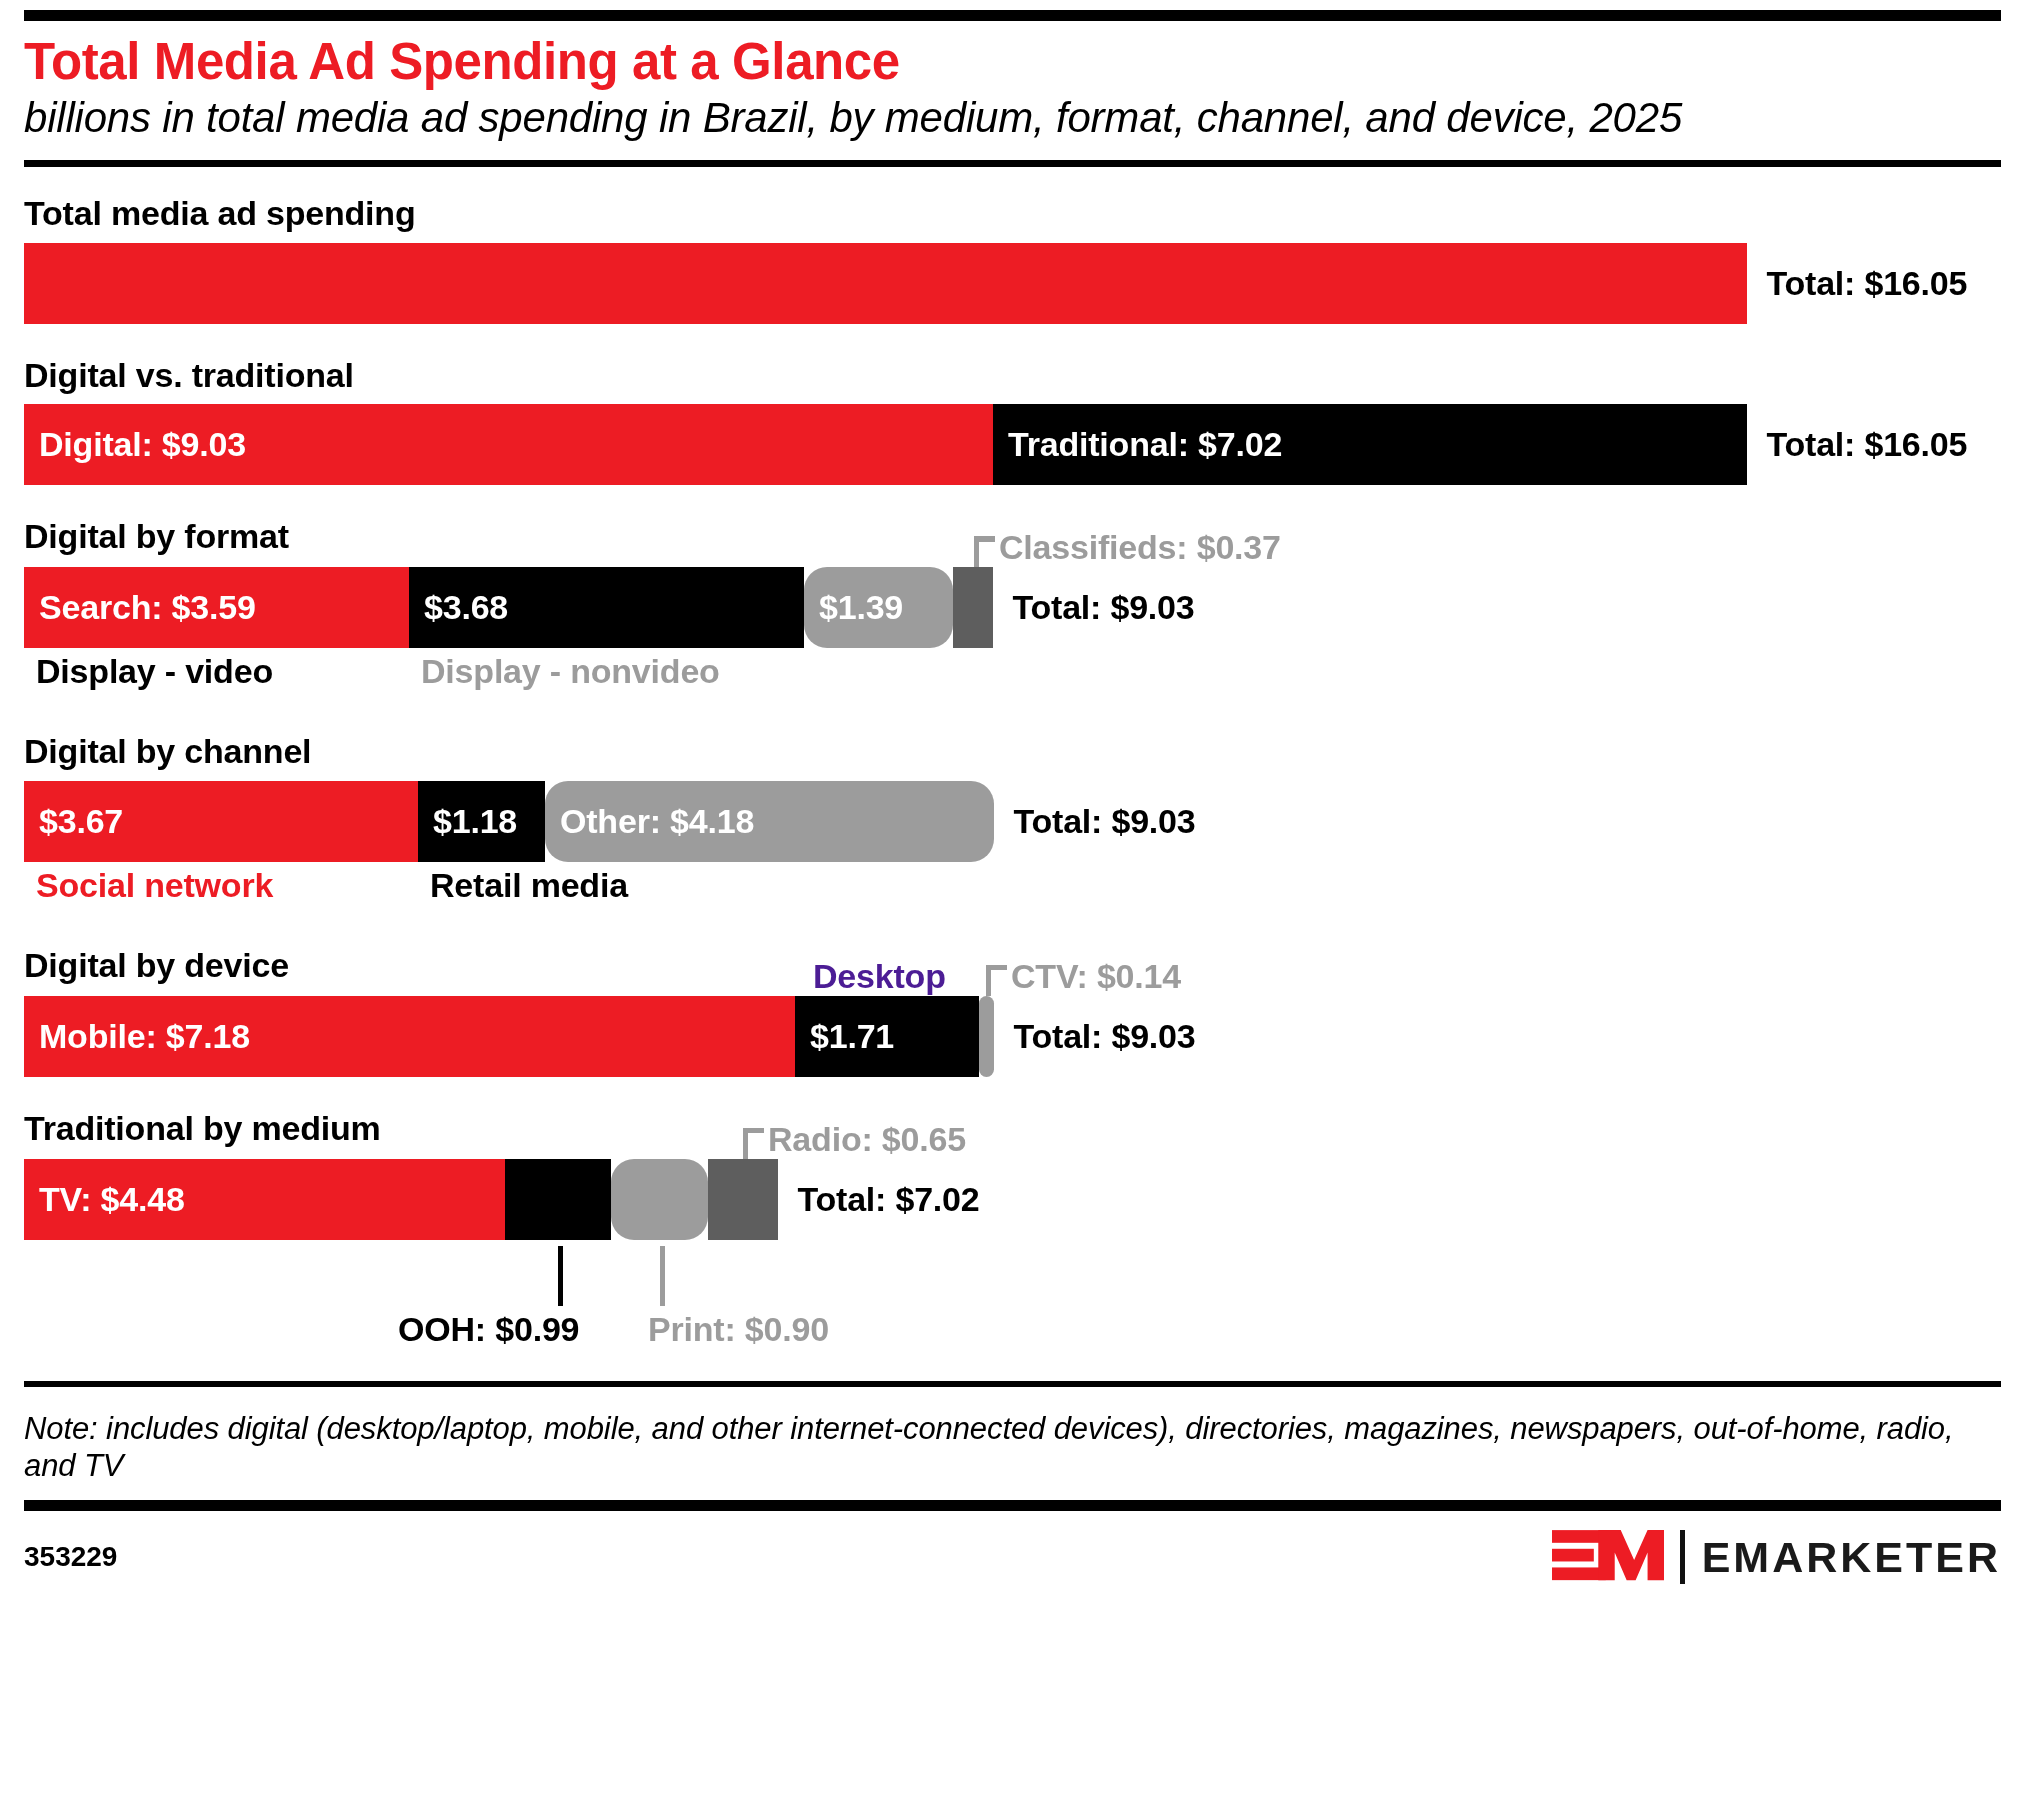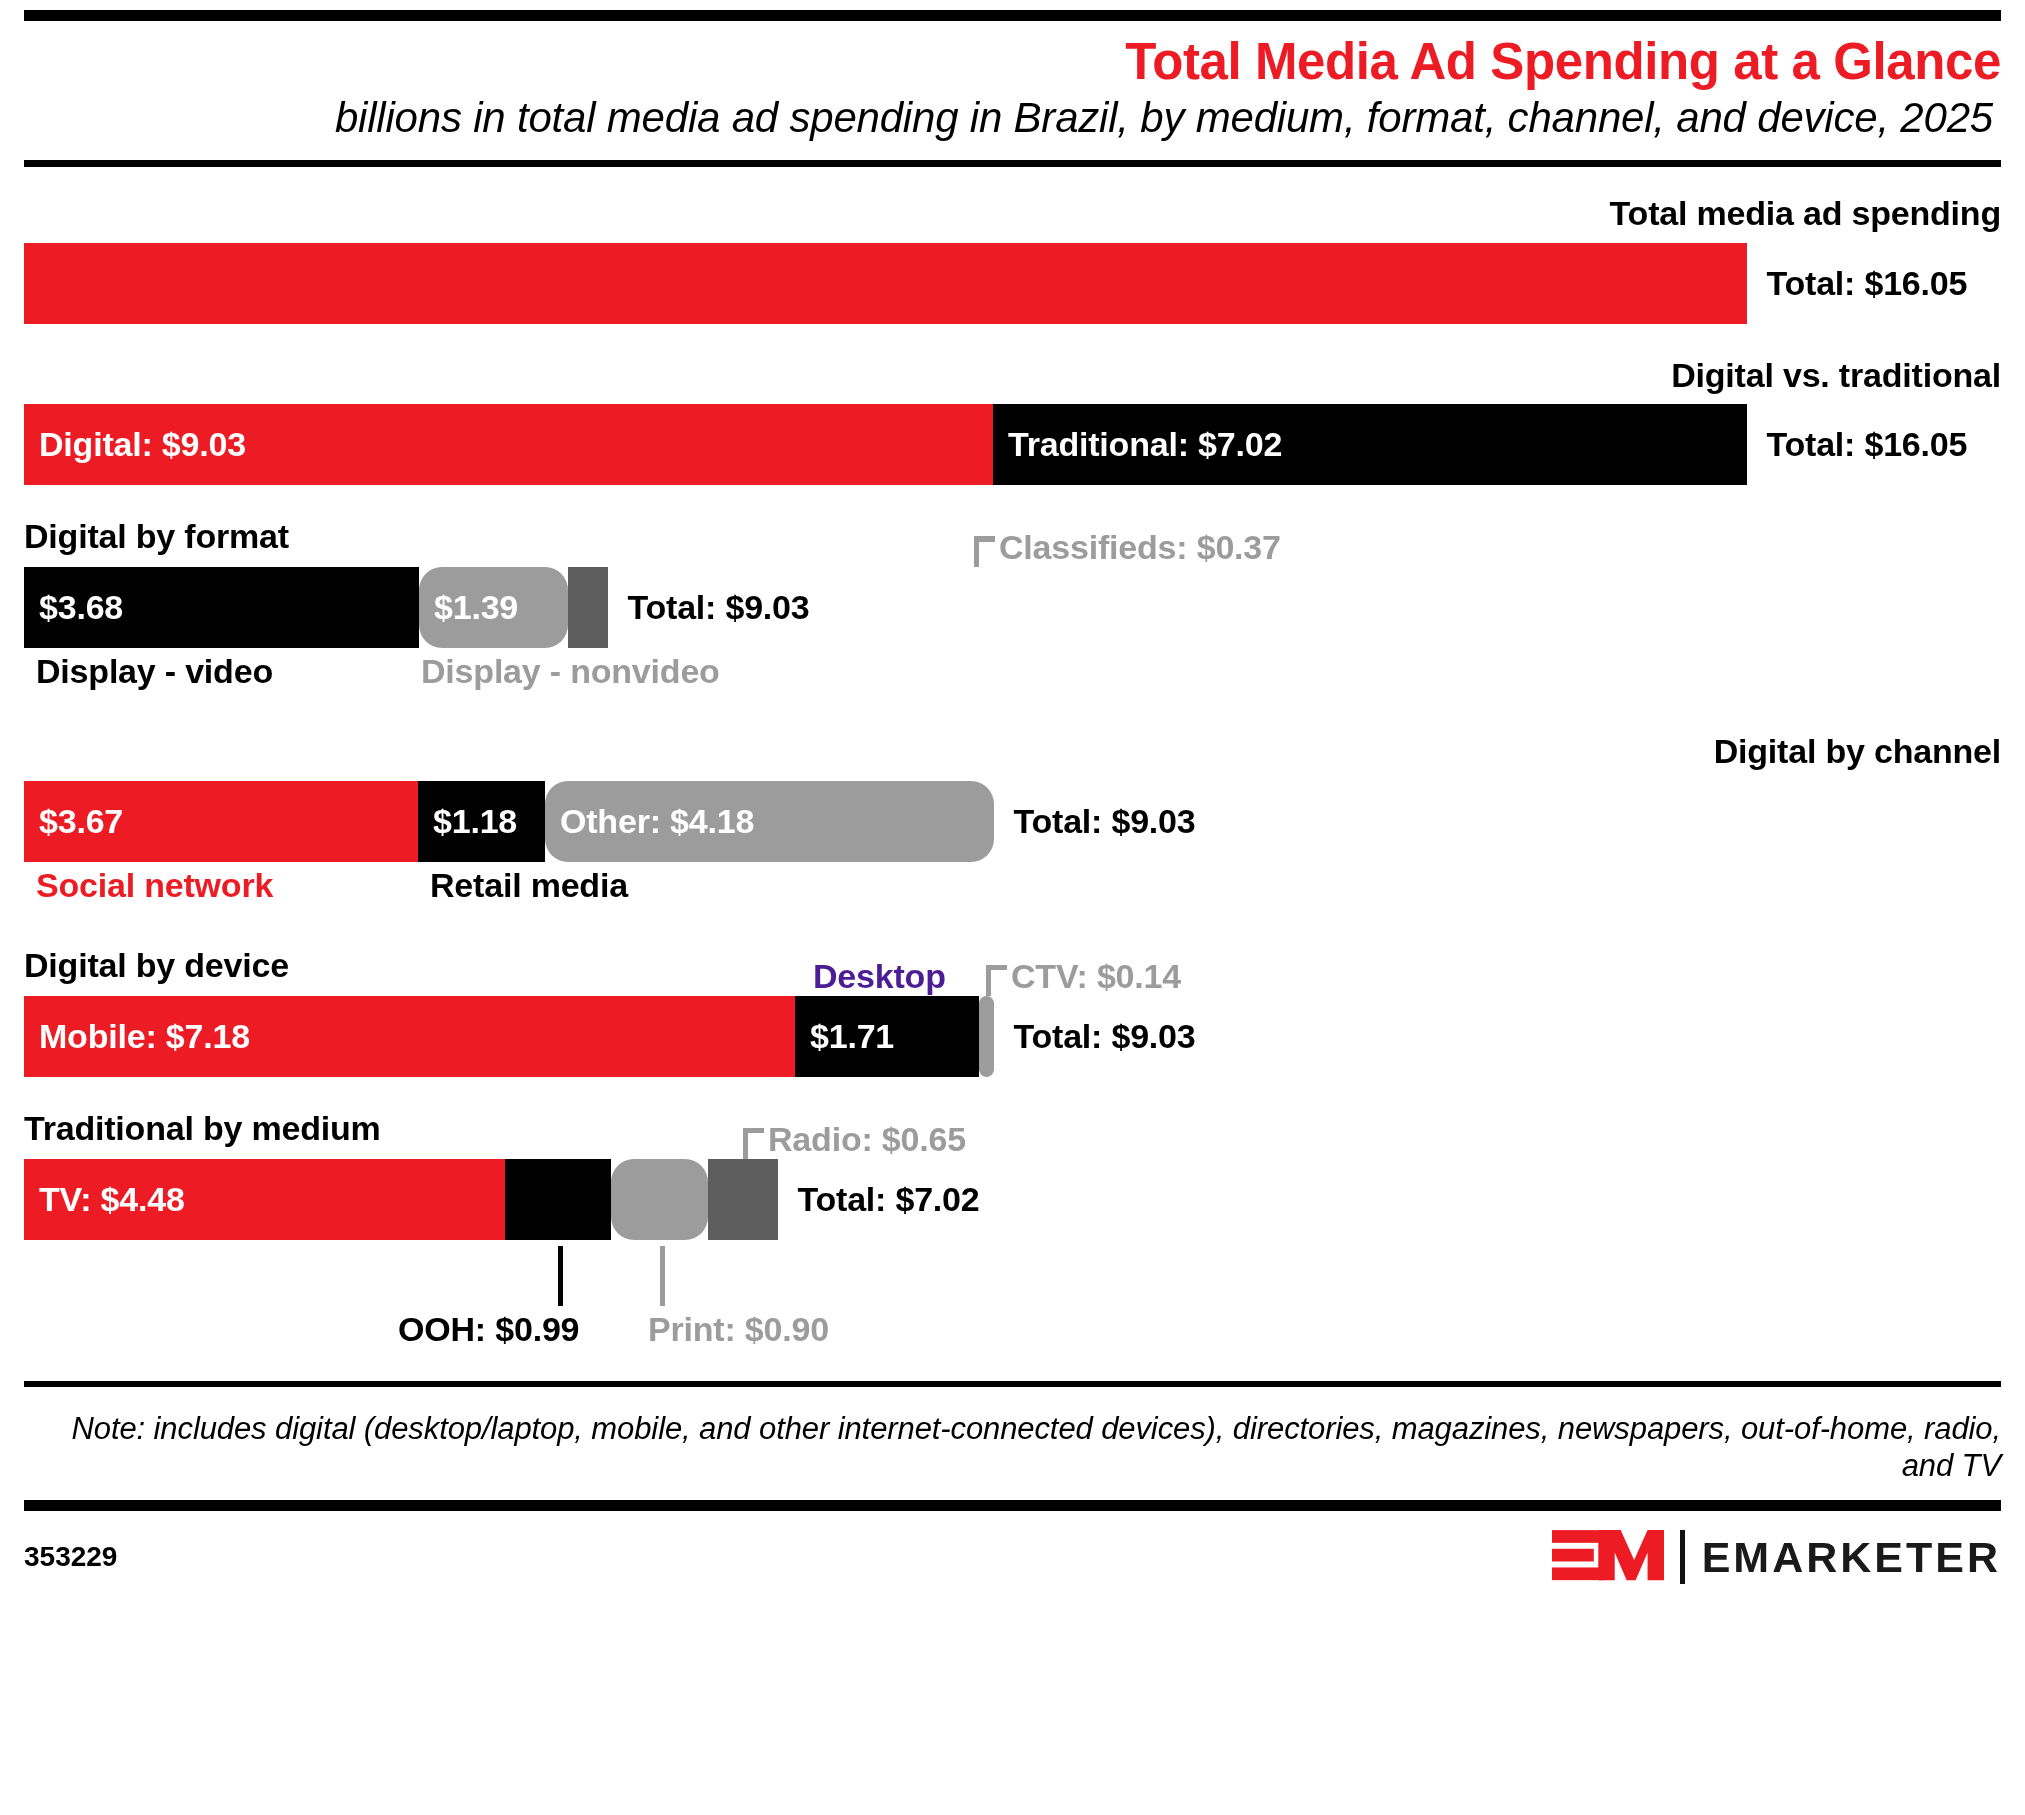--- a/index.html
+++ b/index.html
@@ -7,21 +7,20 @@
     width:2025px;height:1816px;
     font-family:"Liberation Sans","DejaVu Sans",sans-serif;
     color:#000;
     -webkit-font-smoothing:antialiased;
   }
   .page{
     position:relative;
     width:2025px;height:1816px;
     box-sizing:border-box;
     padding:0 24px;
-    text-align:right;
   }
 
   
   .rule-thick{height:10.4px;background:#000;width:100%;}
   .rule-med{height:6.7px;background:#000;width:100%;}
 
   
   .hdr{padding-top:10.4px;}
   .title{
     font-size:51px;font-weight:700;color:#ED1C24;
@@ -149,20 +148,23 @@
       </div>
       <div class="section">
         <div class="above">
           <span class="gray" style="left: 975px;">Classifieds: $0.37</span>
           <div class="leader v" style="background: rgb(156, 156, 156); left: 950px; top: 18px; height: 31px;"></div>
           <div class="leader h" style="background: rgb(156, 156, 156); left: 950px; top: 18px; width: 21px;"></div>
         </div>
         <div class="sec-title" style="position: absolute; top: 0px; left: 0px; margin: 0px;">Digital by format</div>
         <div class="bar-row">
           <div class="bar">
+            <div class="seg red" style="width: 385px;">
+              <span class="seg-lbl">Search: $3.59</span>
+            </div>
             <div class="seg black" style="width: 395px;">
               <span class="seg-lbl">$3.68</span>
             </div>
             <div class="seg gray" style="width: 149px;">
               <span class="seg-lbl">$1.39</span>
             </div>
             <div class="seg dgray" style="width: 40px;"></div>
           </div>
           <div class="total">Total: $9.03</div>
         </div>

